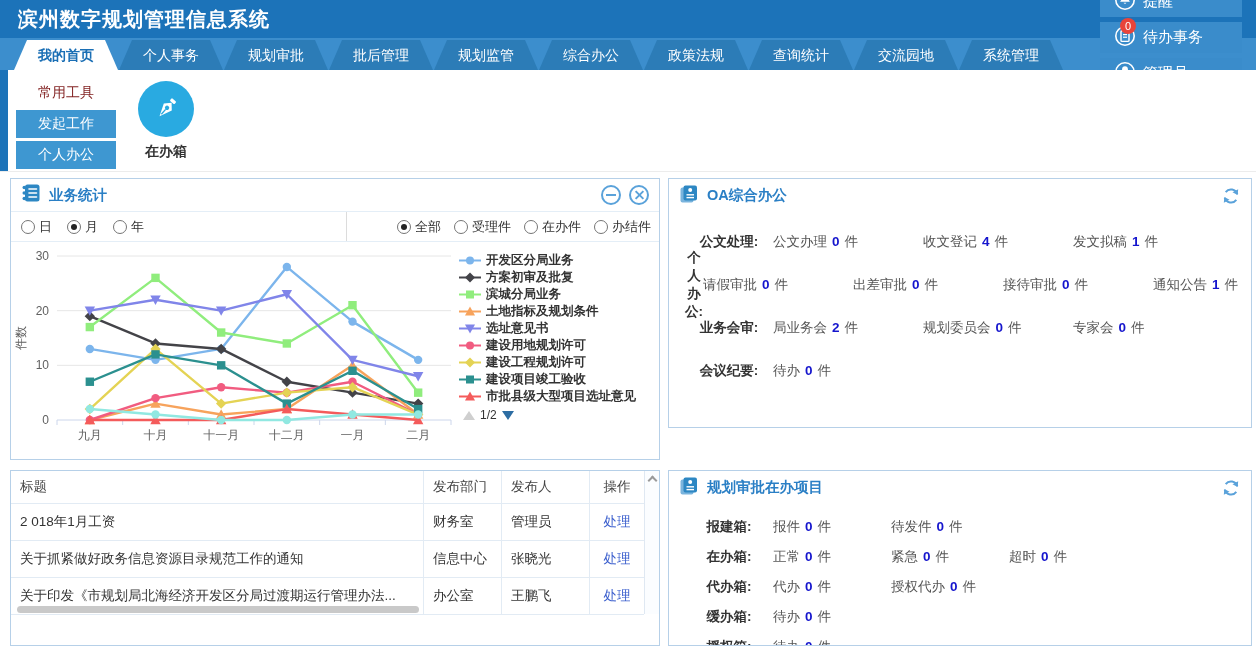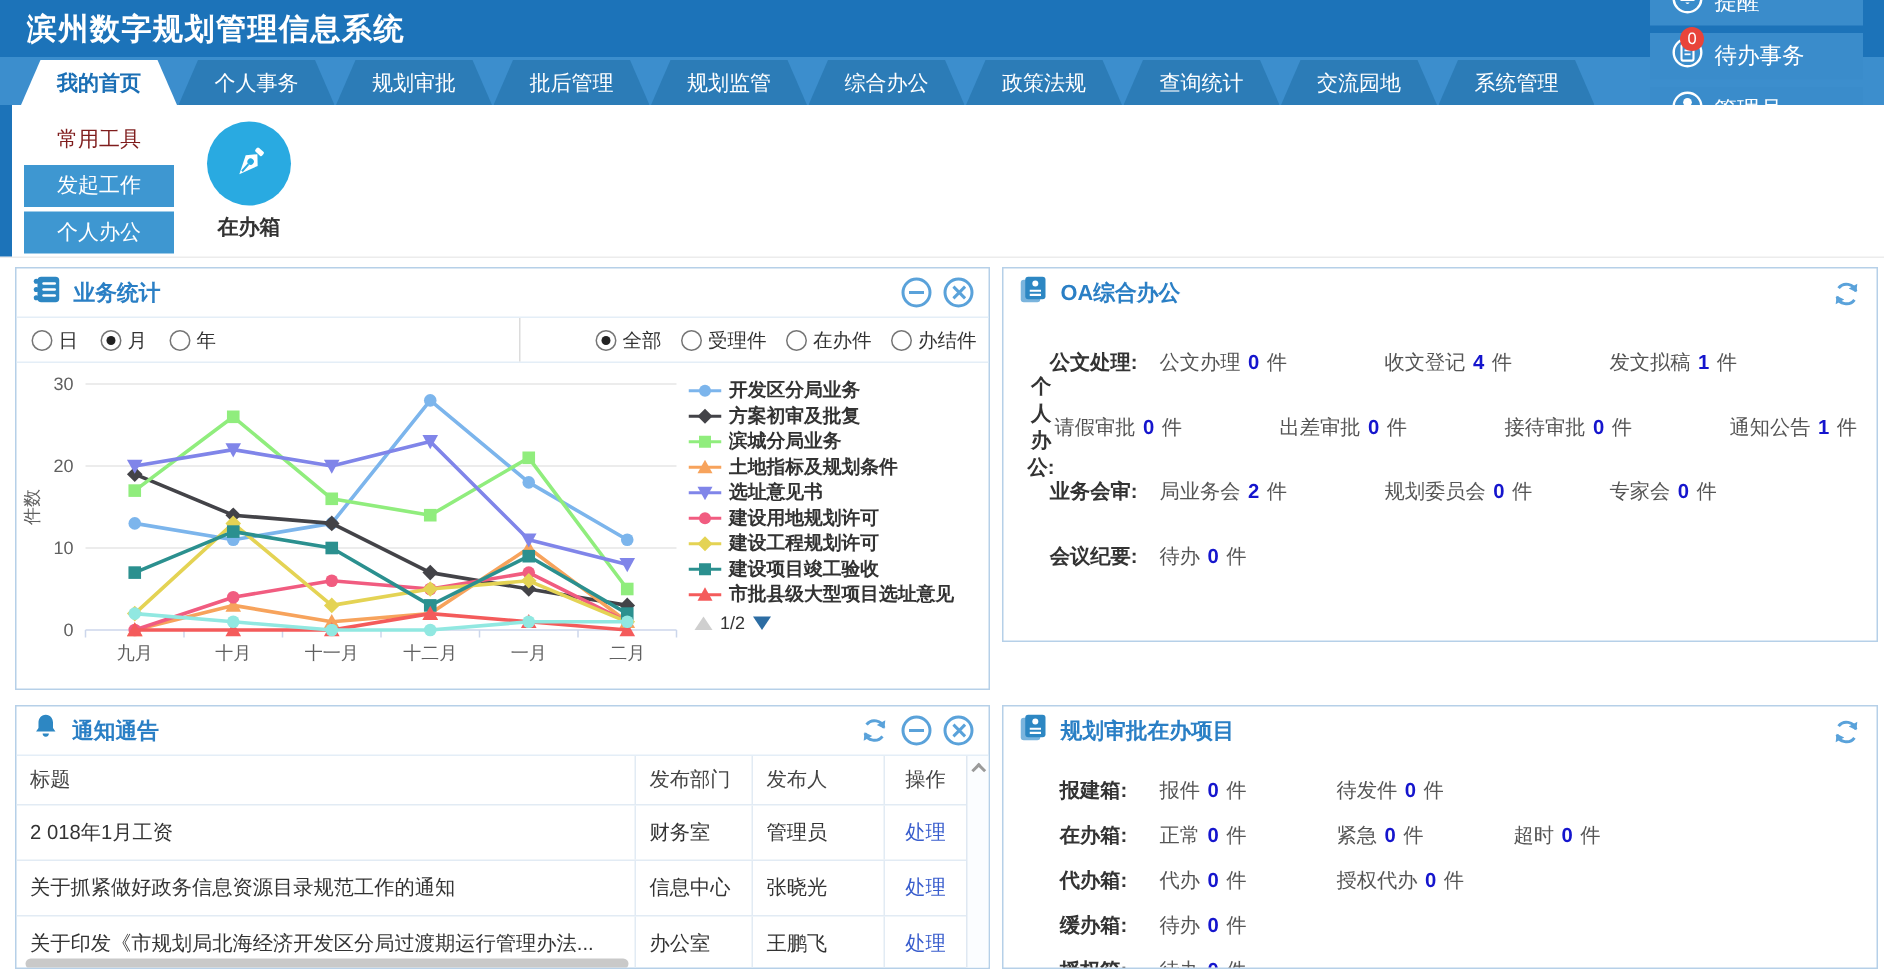--- a/index.html
+++ b/index.html
@@ -515,41 +515,20 @@
               <span>件</span>
             </span>
           </div>
         </div>
     </section>
   </div>
 
   <div class="mrow">
 
     <section class="panel notice">
-      <div class="p-head bordered">
-        <span>
-          <svg width="19" height="19" viewBox="0 0 20 20">
-              <path d="M10 1.6 C6.6 1.6 4.9 4.3 4.9 7.2 L4.9 10.8 L3.2 13.4 L16.8 13.4 L15.1 10.8 L15.1 7.2 C15.1 4.3 13.4 1.6 10 1.6 Z" fill="#2d87c3"></path>
-              <path d="M7.8 14.8 a2.2 2.2 0 0 0 4.4 0 Z" fill="#2d87c3"></path>
-            </svg>
-        </span>
-        <span class="p-title">通知通告</span>
-        <span class="p-ctrl">
-          <span class="ctrl-refresh">
-            <svg width="20" height="20" viewBox="0 0 20 20">
-                <path d="M16.3 8.2 A6.6 6.6 0 0 0 4.7 6.1" fill="none" stroke="#5aa2da" stroke-width="2"></path>
-                <path d="M3.7 11.8 A6.6 6.6 0 0 0 15.3 13.9" fill="none" stroke="#5aa2da" stroke-width="2"></path>
-                <path d="M17.2 3.2 L16.6 8.9 L11.5 6.3 Z" fill="#5aa2da"></path>
-                <path d="M2.8 16.8 L3.4 11.1 L8.5 13.7 Z" fill="#5aa2da"></path>
-              </svg>
-          </span>
-          <span class="ctrl-circle minus"></span>
-          <span class="ctrl-circle close"></span>
-        </span>
-      </div>
       <div class="notice-body">
         <div class="ntable">
           <div class="nrow nhead" id="noticeHead">
               <span class="ncell c0">标题</span>
               <span class="ncell c1">发布部门</span>
               <span class="ncell c2">发布人</span>
               <span class="ncell c3">操作</span>
             </div>
           <div id="noticeRows">
               <div class="nrow">

